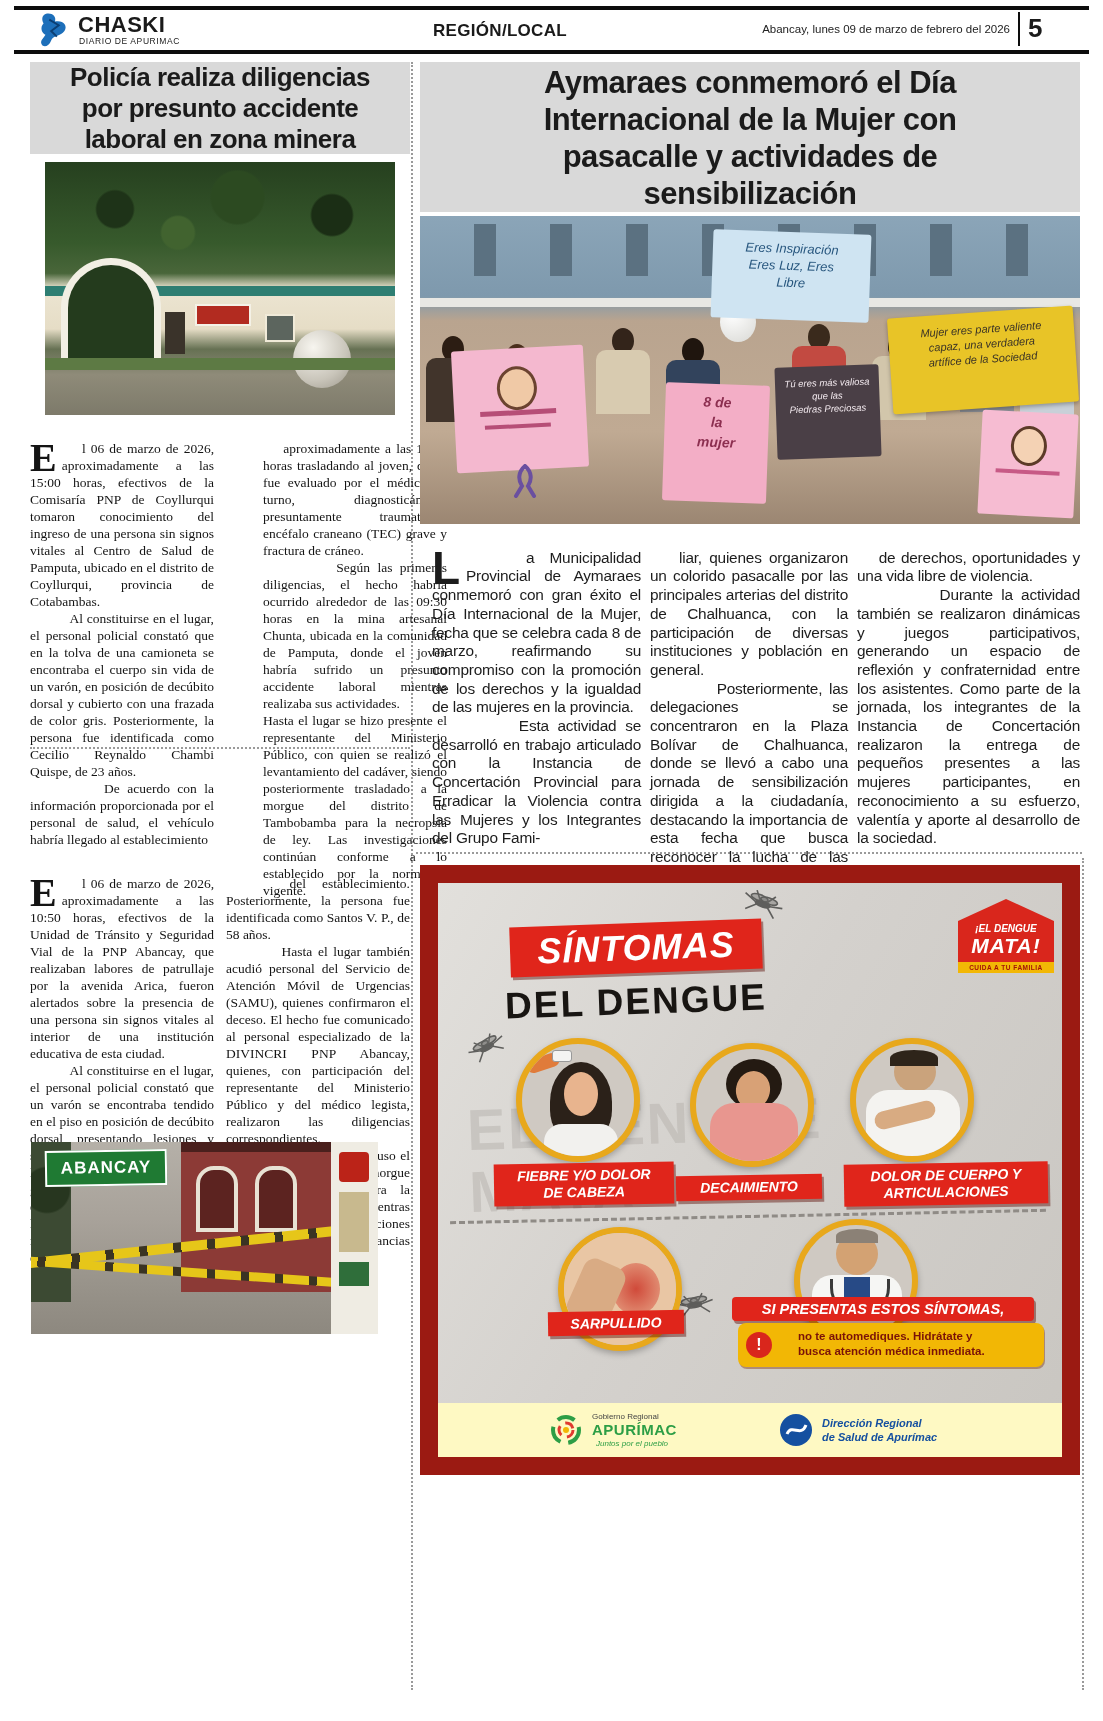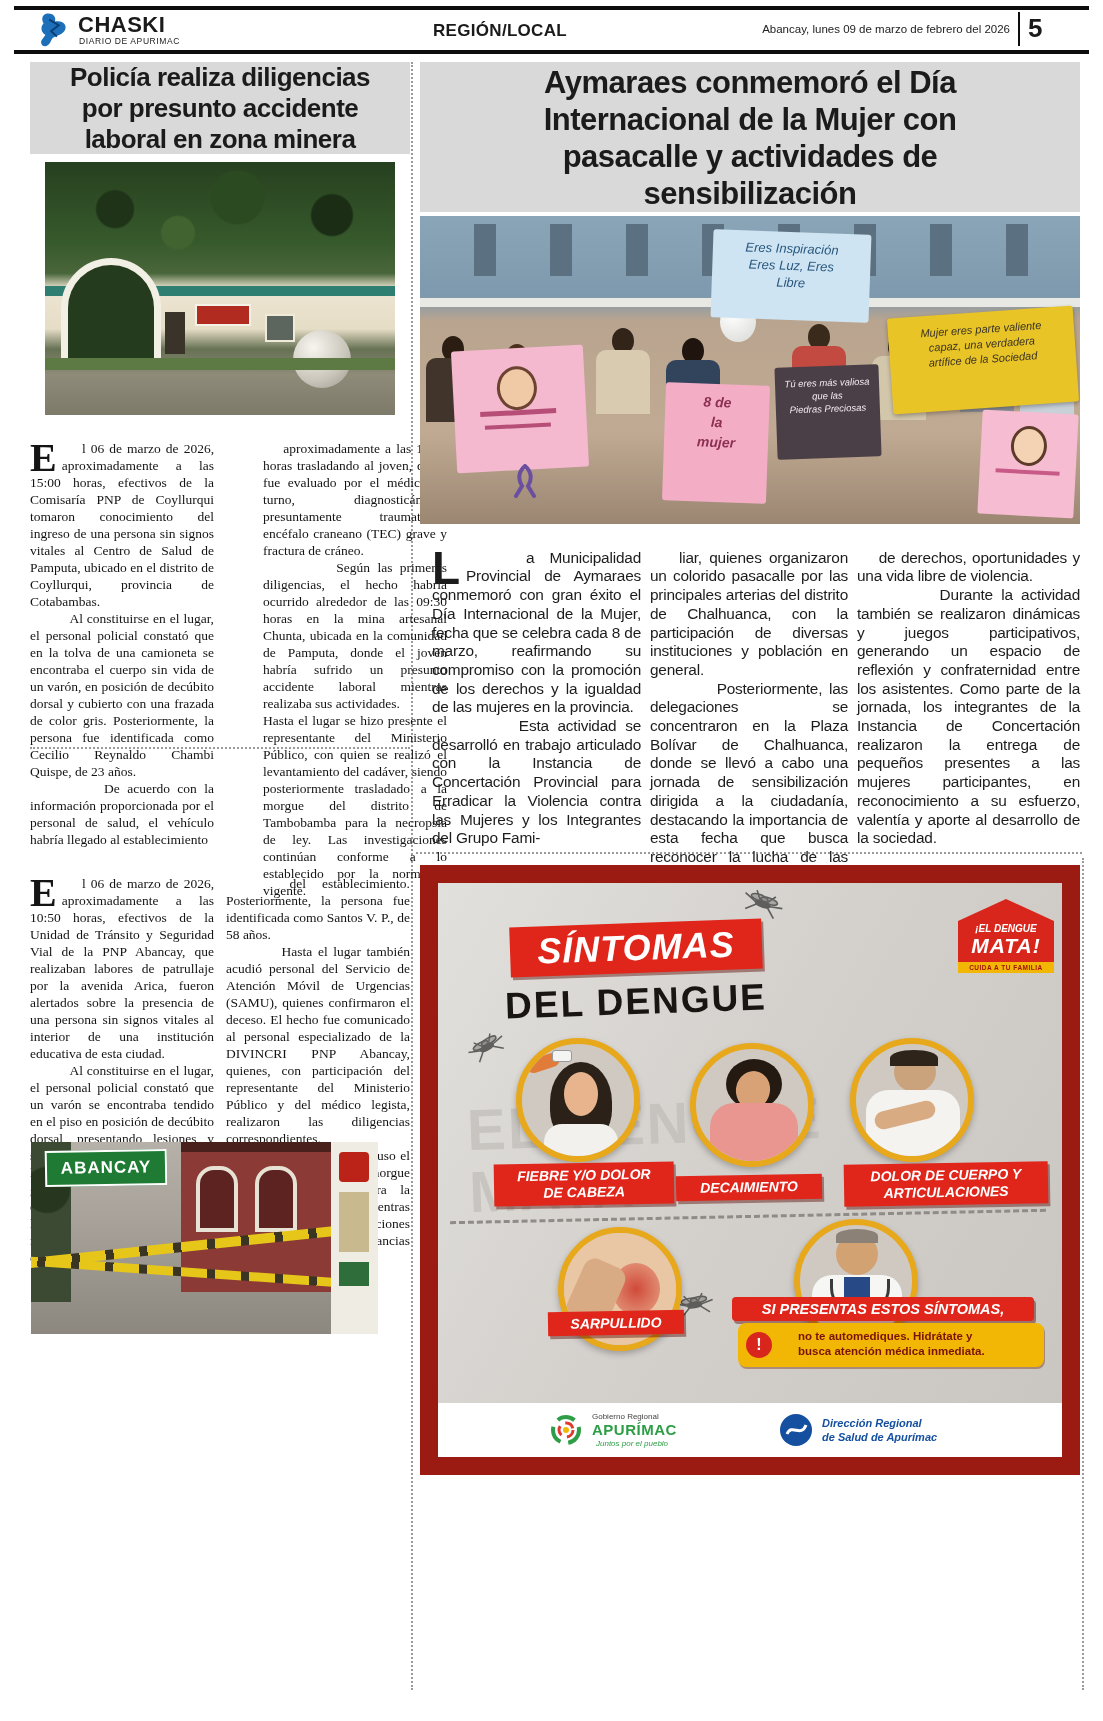--- a/index.html
+++ b/index.html
@@ -328,21 +328,21 @@
     <div class="pin redbox" style="left:110px;top:428px;width:132px;font-size:14px;line-height:18px;padding:3px 2px;transform:rotate(-1deg);">SARPULLIDO</div>
 
     <div class="pin redbox" style="left:294px;top:414px;width:302px;font-size:14.5px;line-height:20px;padding:2px 0;border-radius:4px;">SI PRESENTAS ESTOS SÍNTOMAS,</div>
     <div class="pin" style="left:300px;top:440px;width:306px;height:44px;background:#f2b705;border-radius:8px;box-shadow:1px 2px 0 rgba(120,40,0,.4);">
       <div class="pin" style="left:8px;top:9px;width:26px;height:26px;border-radius:50%;background:#d9261c;color:#fff;font-weight:700;text-align:center;line-height:26px;font-size:16px;">!</div>
       <div class="pin" style="left:60px;top:6px;width:256px;font-size:11.5px;line-height:15px;font-weight:700;color:#7a1208;white-space:pre-line;">no te automediques. Hidrátate y
 busca atención médica inmediata.</div>
     </div>
 
 
-    <div class="pin" style="left:0;top:520px;width:624px;height:54px;background:#ffffff;">
+    <div class="pin" style="left:0;top:520px;width:624px;height:54px;background:#fef9c3;">
       <div class="pin" style="left:108px;top:7px;">
         <svg width="40" height="40" viewBox="0 0 40 40">
             <circle cx="20" cy="20" r="13" fill="none" stroke="#2d9e46" stroke-width="4" stroke-dasharray="18 8"></circle>
             <circle cx="20" cy="20" r="7" fill="none" stroke="#e03a2f" stroke-width="3" stroke-dasharray="10 6"></circle>
             <circle cx="20" cy="20" r="3" fill="#f2b705"></circle>
           </svg>
       </div>
       <div class="pin" style="left:154px;top:9px;font-size:8px;color:#444;">Gobierno Regional</div>
       <div class="pin" style="left:154px;top:18px;font-size:15px;font-weight:700;color:#2d9e46;letter-spacing:.5px;">APURÍMAC</div>
       <div class="pin" style="left:158px;top:36px;font-size:8px;font-style:italic;color:#2d9e46;">Juntos por el pueblo</div>

